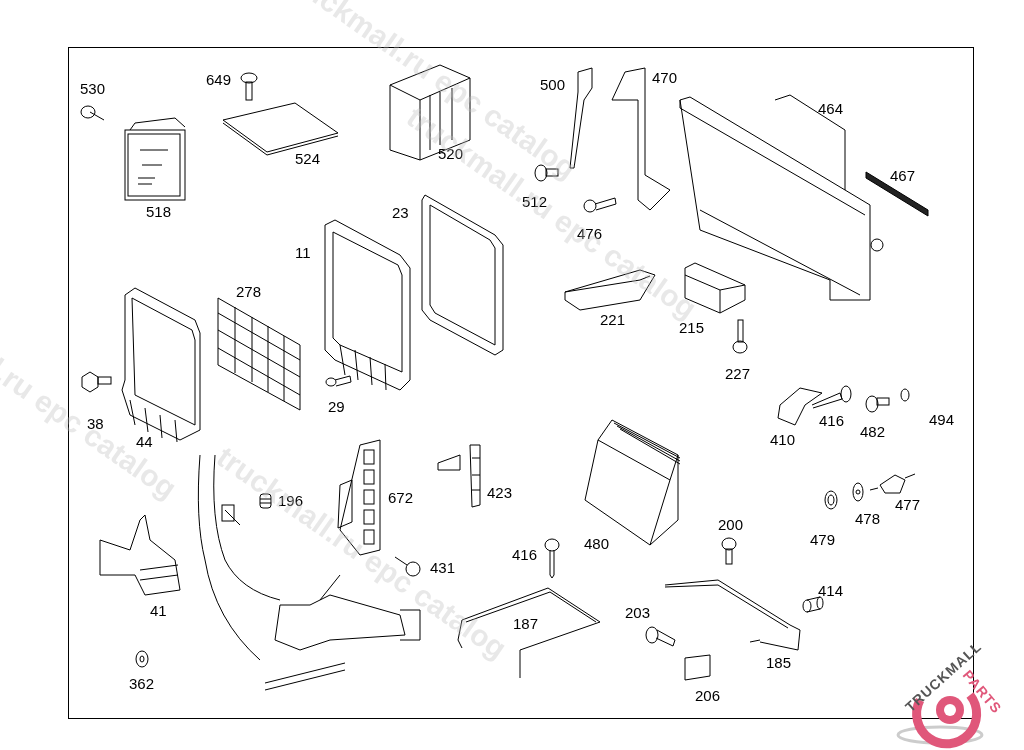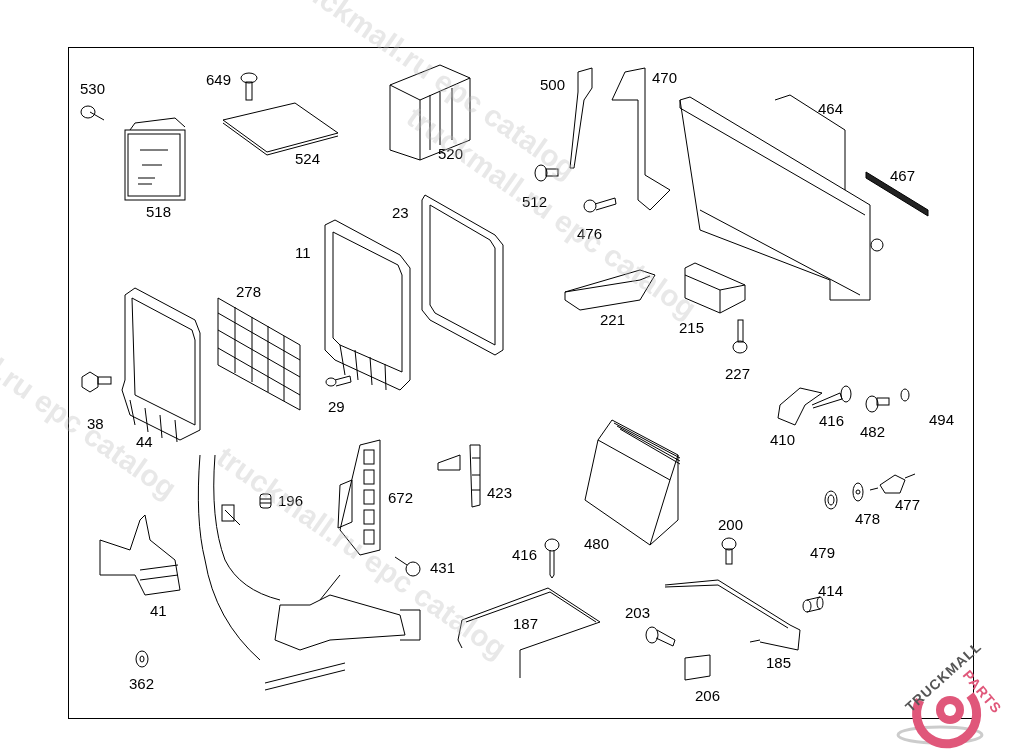--- a/index.html
+++ b/index.html
@@ -282,21 +282,21 @@
 <span class="lbl" style="left:150px;top:603px">41</span>
 <span class="lbl" style="left:129px;top:676px">362</span>
 <span class="lbl" style="left:584px;top:536px">480</span>
 <span class="lbl" style="left:512px;top:547px">416</span>
 <span class="lbl" style="left:513px;top:616px">187</span>
 <span class="lbl" style="left:718px;top:517px">200</span>
 <span class="lbl" style="left:625px;top:605px">203</span>
 <span class="lbl" style="left:695px;top:688px">206</span>
 <span class="lbl" style="left:766px;top:655px">185</span>
 <span class="lbl" style="left:818px;top:583px">414</span>
-<span class="lbl" style="left:810px;top:545px">479</span>
+<span class="lbl" style="left:810px;top:532px">479</span>
 <span class="lbl" style="left:855px;top:511px">478</span>
 <span class="lbl" style="left:895px;top:497px">477</span>
 
 <div class="wm" style="left:300px;top:-40px;transform:rotate(35deg)">truckmall.ru epc catalog</div>
 <div class="wm" style="left:420px;top:100px;transform:rotate(35deg)">truckmall.ru epc catalog</div>
 <div class="wm" style="left:-100px;top:280px;transform:rotate(35deg)">truckmall.ru epc catalog</div>
 <div class="wm" style="left:230px;top:440px;transform:rotate(35deg)">truckmall.ru epc catalog</div>
 
 <div class="logo">
   <svg width="144" height="95" viewBox="0 0 144 95">

